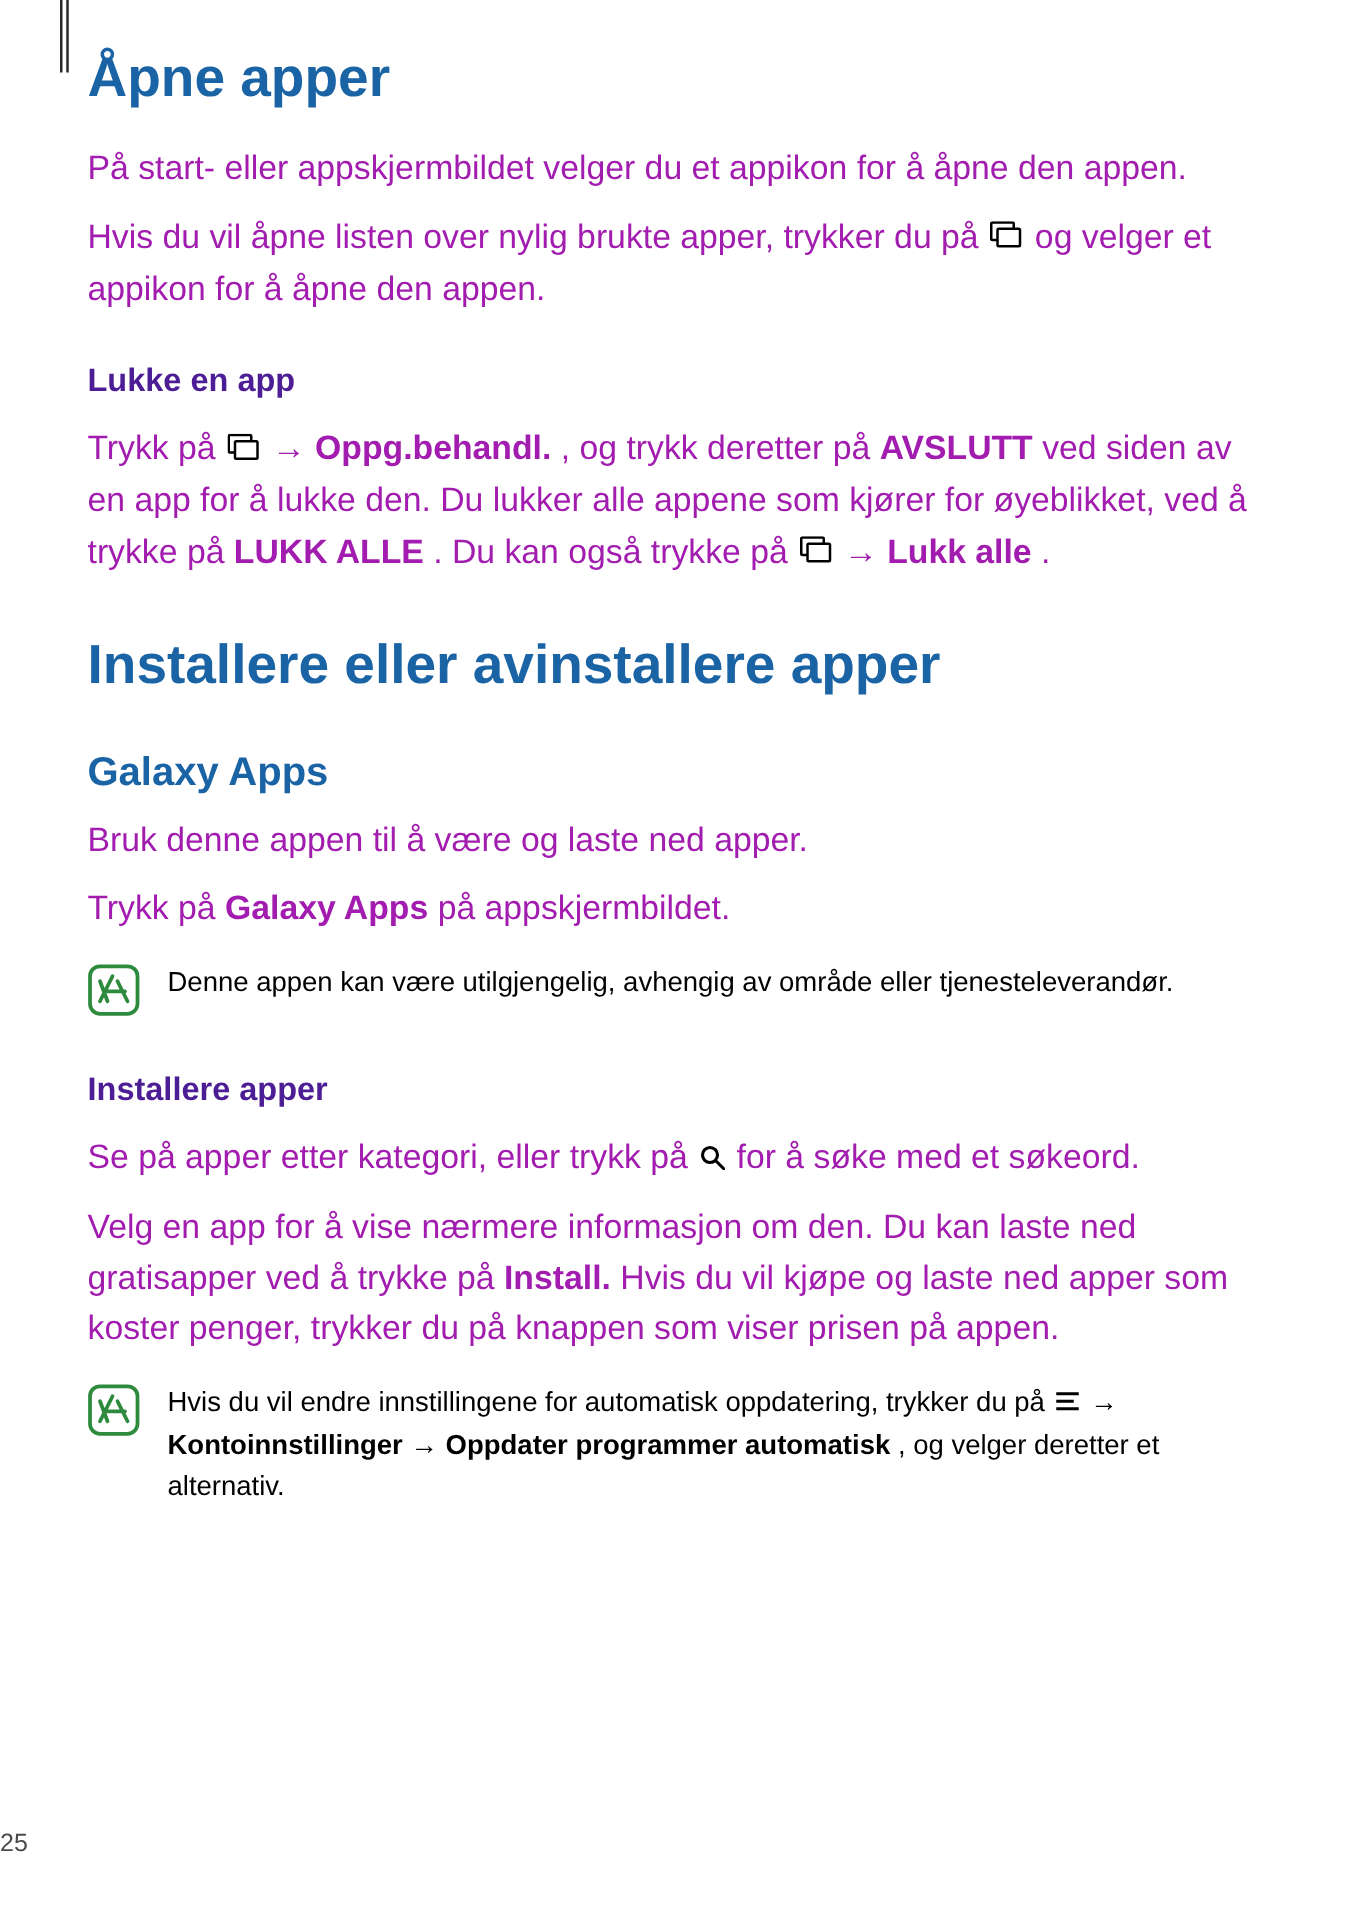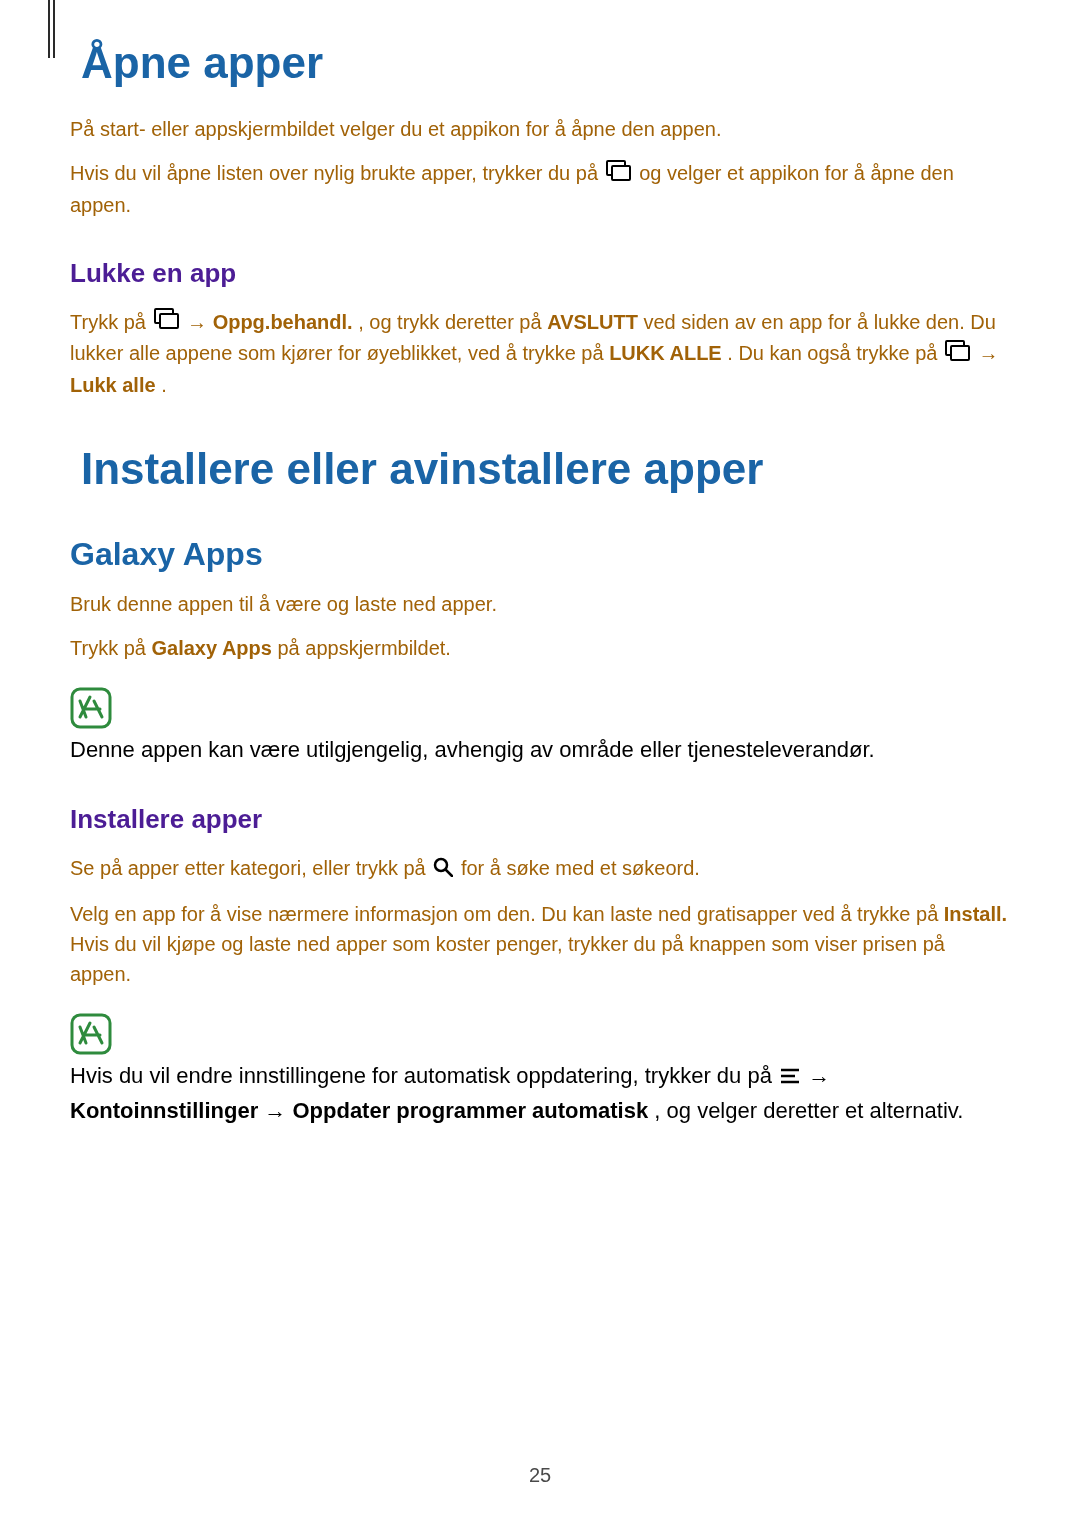--- a/index.html
+++ b/index.html
@@ -30,73 +30,71 @@
   .header-text {
     font-size: 22px;
     color: #4a4a4a;
     margin-bottom: 52px;
     margin-top: 0;
   }
   h1 {
     font-size: 44px;
     color: #1a64a6;
     font-weight: bold;
-    margin: 0 0 26px 11px;
+    margin: 0 0 26px 0;
   }
   h2 {
     font-size: 32px;
     color: #1a64a6;
     font-weight: bold;
     margin: 42px 0 16px 0;
   }
   h3 {
     font-size: 26px;
     color: #4c1d95;
     font-weight: bold;
     margin: 38px 0 18px 0;
   }
   p {
-    font-size: 20px;
+    font-size: 27px;
     line-height: 1.5;
     margin: 0 0 14px 0;
-    color: #a16207;
+    color: #a21caf;
   }
   .bold {
     font-weight: bold;
   }
   .inline-icon {
     display: inline-block;
     vertical-align: middle;
     margin: 0 2px;
   }
   .recent-icon svg { width: 26px; height: 22px; }
   .search-icon svg { width: 20px; height: 20px; }
   .menu-icon svg { width: 20px; height: 18px; }
   .note-block {
     display: flex;
     align-items: flex-start;
     margin: 22px 0 12px 0;
-    flex-direction: column;
   }
   .note-icon {
     flex: 0 0 auto;
     margin-right: 22px;
     margin-top: 2px;
   }
   .note-icon svg { width: 42px; height: 42px; }
   .note-text {
     font-size: 22px;
     line-height: 1.5;
   }
   .page-number {
     position: absolute;
     bottom: 40px;
     left: 0;
     right: 0;
-    text-align: center;
     font-size: 20px;
     color: #4a4a4a;
   }
   .section-gap {
     height: 30px;
   }
 </style>
 </head>
 <body>
 

